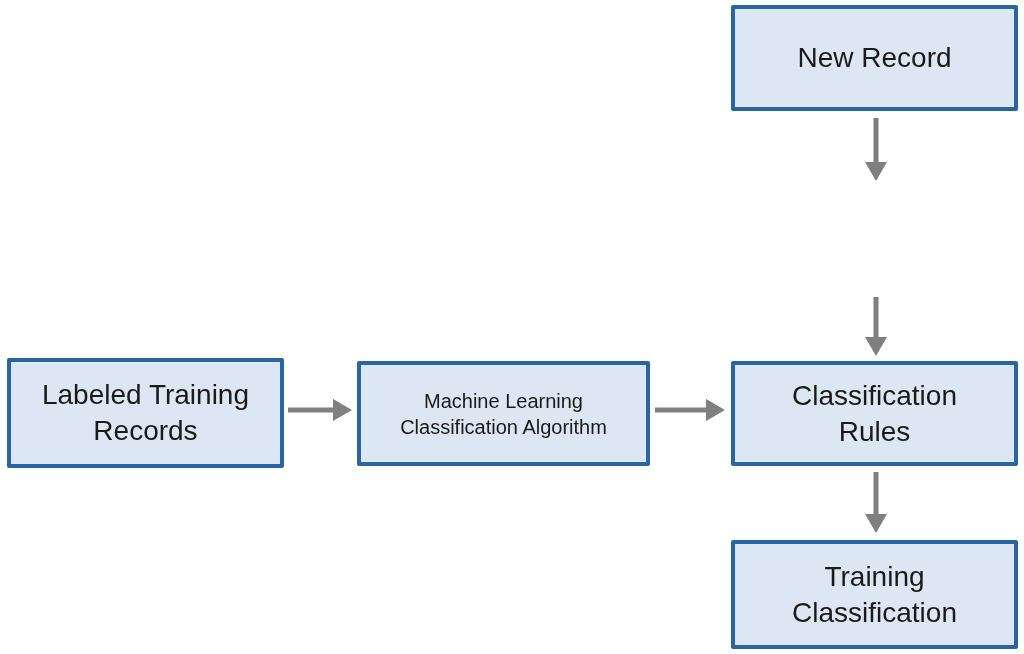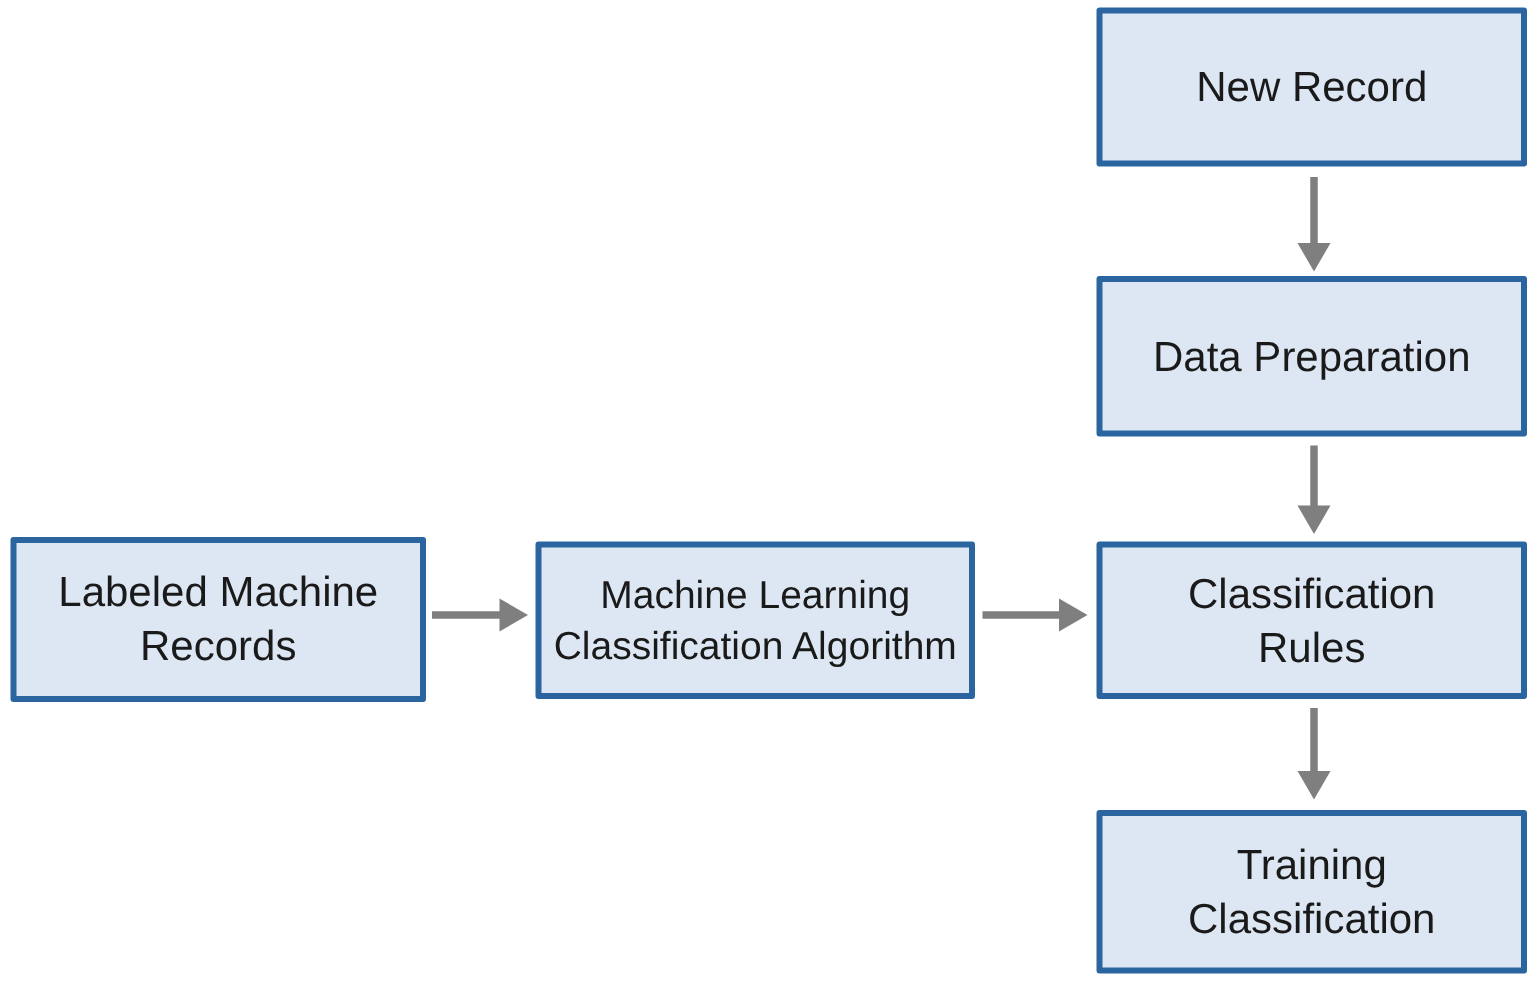--- a/index.html
+++ b/index.html
@@ -30,21 +30,21 @@
     justify-content: center;
     text-align: center;
     color: var(--text);
   }
   .node .label {
     white-space: pre-line;
     line-height: 1.28;
     font-size: 28px;
   }
   .node .label.small {
-    font-size: 26px;
+    font-size: 20px;
     line-height: 1.3;
   }
   
   .n-new-record            { left: 731px; top:   5px; width: 287px; height: 106px; }
   .n-data-preparation      { left: 731px; top: 184px; width: 287px; height: 107px; }
   .n-classification-rules  { left: 731px; top: 361px; width: 287px; height: 105px; }
   .n-predicted             { left: 731px; top: 540px; width: 287px; height: 109px; }
   .n-labeled-training      { left:   7px; top: 358px; width: 277px; height: 110px; }
   .n-ml-algorithm          { left: 357px; top: 361px; width: 293px; height: 105px; }
   .arrow-layer {
@@ -87,36 +87,33 @@
         <line x1="655" y1="410" x2="707" y2="410" stroke-width="5"></line>
         <polygon points="706,399 706,421 725,410" stroke="none"></polygon>
       </g>
     </g>
   </svg>
 
   <div class="node n-new-record">
     <span class="label">New Record</span>
   </div>
 
-  <div class="node n-data-preparation">
-    <span class="label">Data Preparation</span>
-  </div>
 
   <div class="node n-classification-rules">
     <span class="label">Classification
 Rules</span>
   </div>
 
   <div class="node n-predicted">
     <span class="label">Training
 Classification</span>
   </div>
 
   <div class="node n-labeled-training">
-    <span class="label">Labeled Machine
+    <span class="label">Labeled Training
 Records</span>
   </div>
 
   <div class="node n-ml-algorithm">
     <span class="label small">Machine Learning
 Classification Algorithm</span>
   </div>
 
 </div>
 

